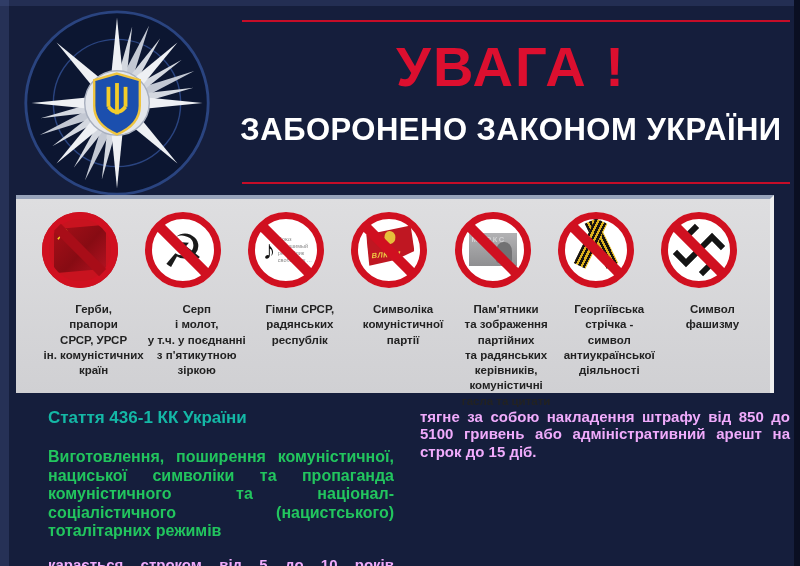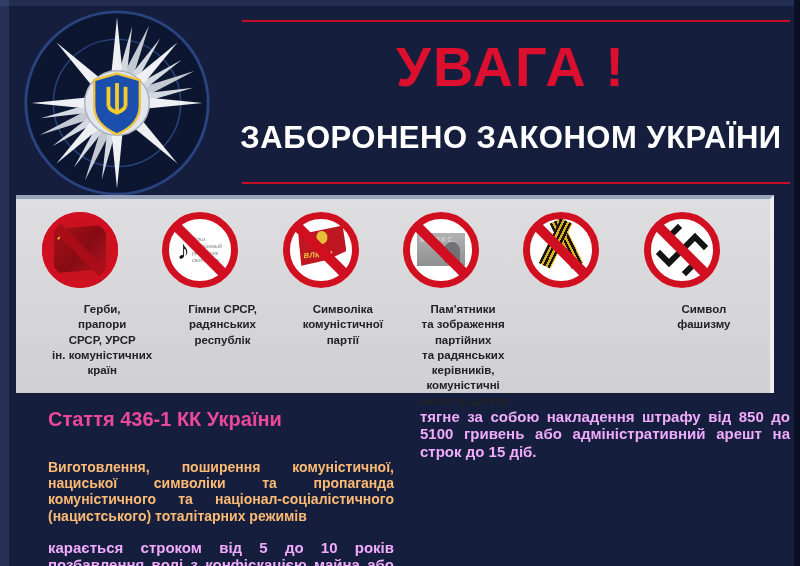--- a/index.html
+++ b/index.html
@@ -15,21 +15,21 @@
   .header{position:absolute;left:232px;top:0;width:558px;height:195px;}
   .rule{position:absolute;left:10px;right:0;height:2px;background:#c50d28;}
   .rule-top{top:20px;}
   .rule-bottom{top:182px;}
   .attention{
     position:absolute;top:34px;left:0;width:100%;text-align:center;
     font-size:56px;font-weight:800;color:#dc0f2f;letter-spacing:2px;
   }
   .banner{
     position:absolute;top:112px;left:0;width:100%;text-align:center;
-    font-size:31px;font-weight:800;color:#ffffff;letter-spacing:0.5px;white-space:nowrap;margin-top:8px;
+    font-size:31px;font-weight:800;color:#ffffff;letter-spacing:0.5px;white-space:nowrap;
   }
   
   .strip{
     position:absolute;left:16px;top:195px;width:758px;height:198px;
     background:linear-gradient(#dedee0,#d0d0d3);
     border-top:4px solid #97a3ba;border-right:4px solid #eeeeee;
     box-sizing:border-box;
     display:flex;padding:13px 6px 0 26px;
   }
   .col{flex:1;min-width:0;}
@@ -71,22 +71,22 @@
       transform-origin:50% 0;}
   .rb1{left:37px;top:9px;transform:rotate(26deg);}
   .rb2{left:26px;top:9px;transform:rotate(-26deg);}
   
   .swa{width:46px;height:46px;transform:rotate(45deg);}
   
   .articles{position:absolute;left:0;top:408px;width:800px;}
   .art{position:absolute;top:0;}
   .art--left{left:48px;width:346px;}
   .art--right{left:420px;width:370px;}
-  .art-title{font-size:20px;font-weight:bold;color:#ec4899;margin:0 0 28px 0;}
-  .art-offense{font-size:14px;font-weight:bold;color:#fdba74;line-height:1.16;
+  .art-title{font-size:17px;font-weight:bold;color:#14b8a6;margin:0 0 20px 0;}
+  .art-offense{font-size:16px;font-weight:bold;color:#22c55e;line-height:1.16;
                text-align:justify;margin:0 0 15px 0;}
   .art-penalty{font-size:15px;font-weight:bold;color:#f0abfc;line-height:1.16;
                text-align:justify;margin:0;}
 </style>
 </head>
 <body>
 
 <div class="poster">
 
   <svg class="badge" viewBox="0 0 200 200">
@@ -137,20 +137,32 @@
         <div class="ring"></div>
           <div class="slash"></div>
       </div>
       <div class="lbl">Герби,
 прапори
 СРСР, УРСР
 ін. комуністичних
 країн</div>
     </div>
 
+    <div class="col">
+      <div class="sign">
+        <span class="hs-big">☭</span>
+        <div class="ring"></div>
+          <div class="slash"></div>
+      </div>
+      <div class="lbl">Серп
+і молот,
+у т.ч. у поєднанні
+з п'ятикутною
+зіркою</div>
+    </div>
 
     <div class="col">
       <div class="sign">
         <div class="anthem">
           <span class="note">♪</span>
           <span class="verse">Союз
 нерушимый
 республик
 свободных ...</span>
         </div>
@@ -196,20 +208,25 @@
 
     <div class="col">
       <div class="sign">
         <div class="ribbon">
           <div class="rb rb2"></div>
             <div class="rb rb1"></div>
         </div>
         <div class="ring"></div>
           <div class="slash"></div>
       </div>
+      <div class="lbl">Георгіївська
+стрічка -
+символ
+антиукраїнської
+діяльності</div>
     </div>
 
     <div class="col">
       <div class="sign">
         <svg class="swa" viewBox="0 0 100 100">
           <g stroke="#141414" stroke-width="13" fill="none">
             <path d="M50 50 V10 H84"></path>
             <path d="M50 50 H90 V84"></path>
             <path d="M50 50 V90 H16"></path>
             <path d="M50 50 H10 V16"></path>

